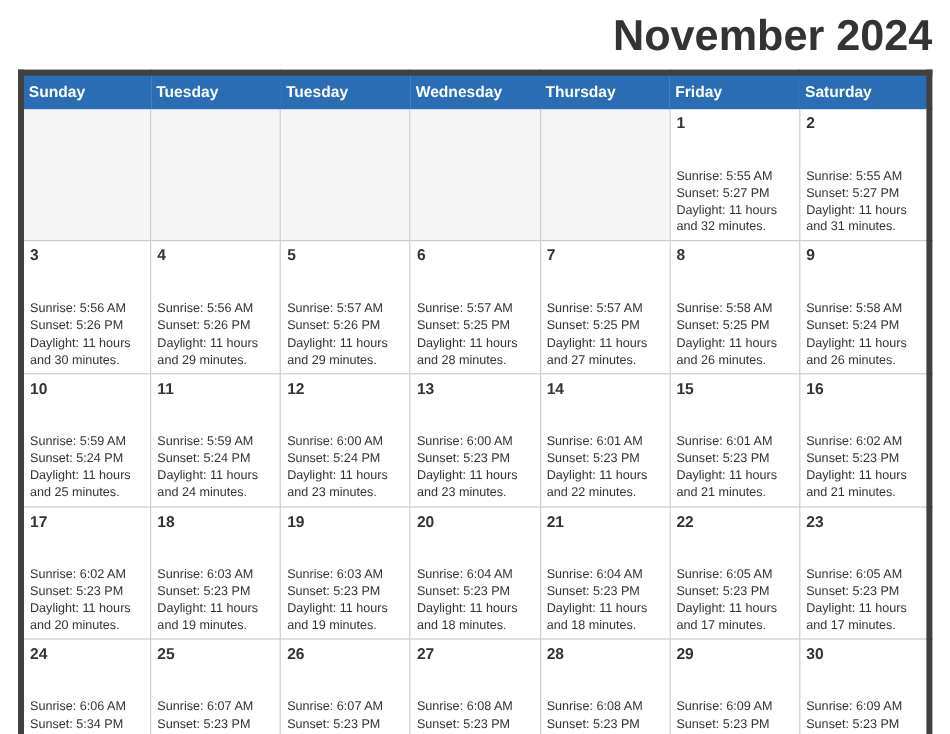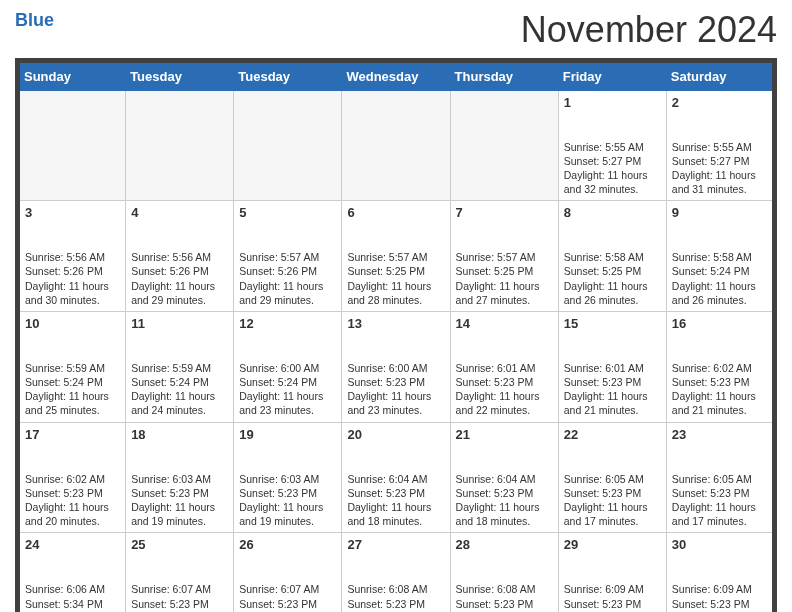--- a/index.html
+++ b/index.html
@@ -34,21 +34,21 @@
     .logo-icon {
       width: 28px;
       height: 22px;
       margin-left: 2px;
     }
     .title-section {
       text-align: right;
     }
     .month-year {
       font-size: 36px;
-      font-weight: normal;
+      font-weight: bold;
       color: #333;
       line-height: 1.1;
     }
     .location {
       font-size: 16px;
       color: #333;
       margin-top: 2px;
     }
     .calendar {
       width: 100%;
@@ -91,23 +91,20 @@
       line-height: 1.35;
       margin-top: 30px;
     }
   </style>
 </head>
 <body>
 
 <div class="header">
   <div class="logo">
     <div>
-      <div>
-        <span class="logo-text-blue">Blue</span>
-      </div>
     </div>
   </div>
   <div class="title-section">
     <div class="month-year">November 2024</div>
   </div>
 </div>
 
 <table class="calendar">
   <thead>
     <tr>

